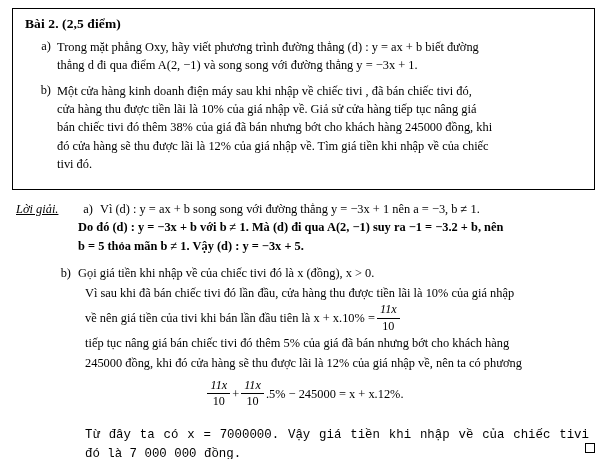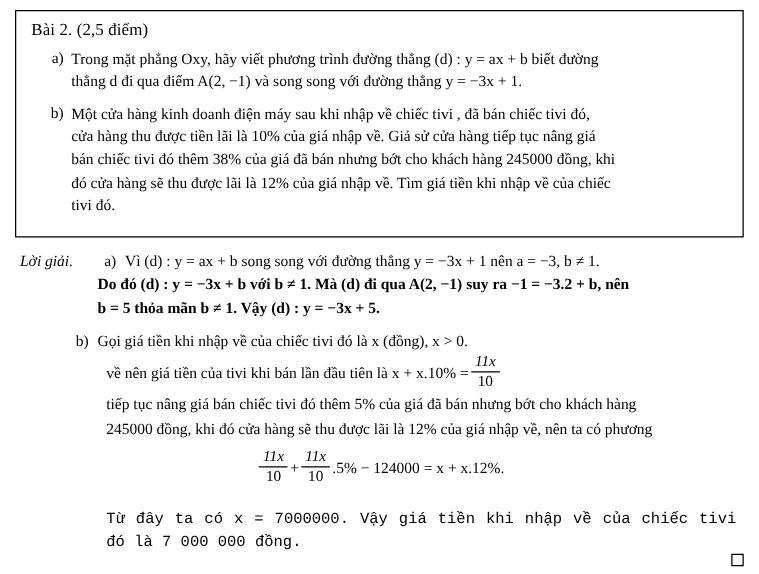--- a/index.html
+++ b/index.html
@@ -24,21 +24,21 @@
   }
 
   
   .problem-box {
     border: 1px solid #000;
     padding: 6px 10px 8px 10px;
     box-sizing: border-box;
     margin: 2px 2px 0 2px;
   }
   .problem-title {
-    font-weight: normal;
+    font-weight: bold;
     font-size: 13.5px;
     margin: 1px 0 6px 2px;
     letter-spacing: 0.1px;
   }
   .item {
     display: flex;
     align-items: flex-start;
     margin-bottom: 7px;
   }
   .item-label {
@@ -61,20 +61,21 @@
   
   .solution {
     margin-top: 10px;
     padding: 0 4px 0 6px;
   }
   .sol-head {
     font-style: italic;
     font-size: 12.4px;
     font-family: "Liberation Serif", serif;
     white-space: nowrap;
+    text-decoration: underline;
   }
   .sol-row {
     display: flex;
     align-items: flex-start;
   }
   .sol-head-cell {
     flex: 0 0 62px;
     font-size: 12.4px;
     line-height: 1.5;
   }
@@ -208,28 +209,29 @@
     </div>
     <div class="sol-cont">Do đó (d) : y = −3x + b với b ≠ 1. Mà (d) đi qua A(2, −1) suy ra −1 = −3.2 + b, nên</div>
     <div class="sol-cont">b = 5 thỏa mãn b ≠ 1. Vậy (d) : y = −3x + 5.</div>
 
     <div class="part-b">
       <div class="lbl">b)</div>
       <div class="txt">Gọi giá tiền khi nhập về của chiếc tivi đó là x (đồng), x &gt; 0.</div>
     </div>
 
     <div class="indent-block">
+      <div>Vì sau khi đã bán chiếc tivi đó lần đầu, cửa hàng thu được tiền lãi là 10% của giá nhập</div>
       <div>
         <span>về nên giá tiền của tivi khi bán lần đầu tiên là x + x.10% =</span><span class="frac"><span class="num mi">11x</span><span class="den mn">10</span></span>
       </div>
       <div>tiếp tục nâng giá bán chiếc tivi đó thêm 5% của giá đã bán nhưng bớt cho khách hàng</div>
       <div>245000 đồng, khi đó cửa hàng sẽ thu được lãi là 12% của giá nhập về, nên ta có phương</div>
     </div>
 
     <div class="centered-eq">
-      <span class="frac"><span class="num mi">11x</span><span class="den mn">10</span></span><span class="mn">+</span><span class="frac"><span class="num mi">11x</span><span class="den mn">10</span></span><span class="mn">.5% − 124000 = x + x.12%.</span>
+      <span class="frac"><span class="num mi">11x</span><span class="den mn">10</span></span><span class="mn">+</span><span class="frac"><span class="num mi">11x</span><span class="den mn">10</span></span><span class="mn">.5% − 245000 = x + x.12%.</span>
     </div>
 
     <div class="final-line">Từ đây ta có x = 7000000. Vậy giá tiền khi nhập về của chiếc tivi đó là 7 000 000 đồng.</div>
   </div>
 
   <div class="qed"></div>
 </div>
 
 </body></html>

